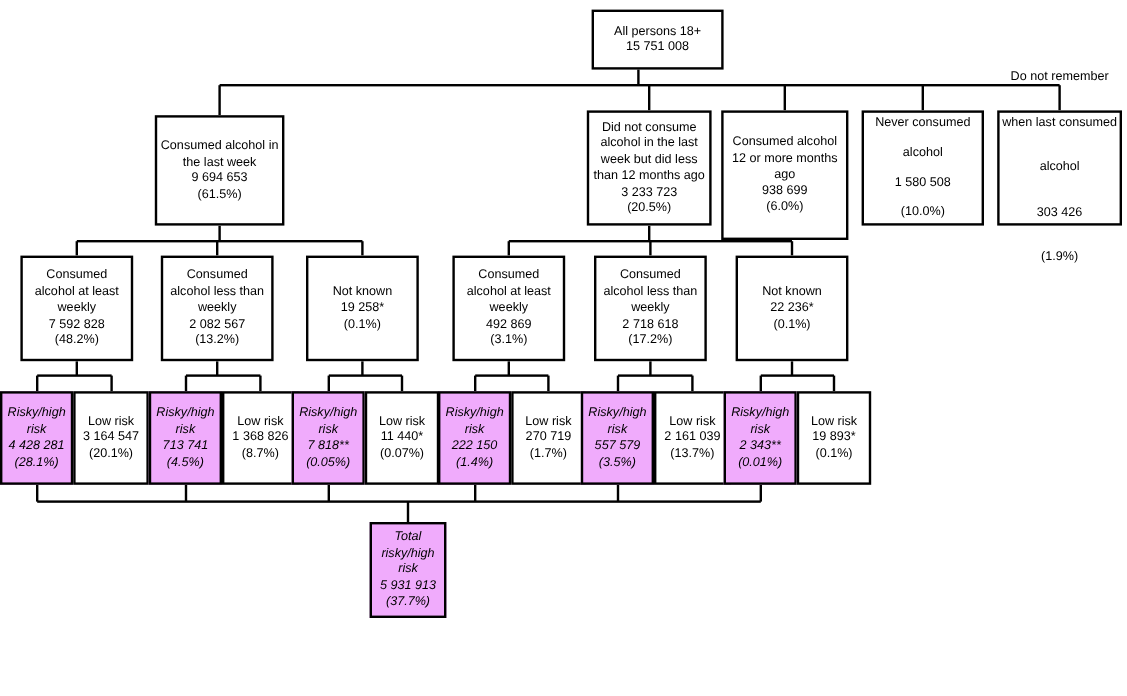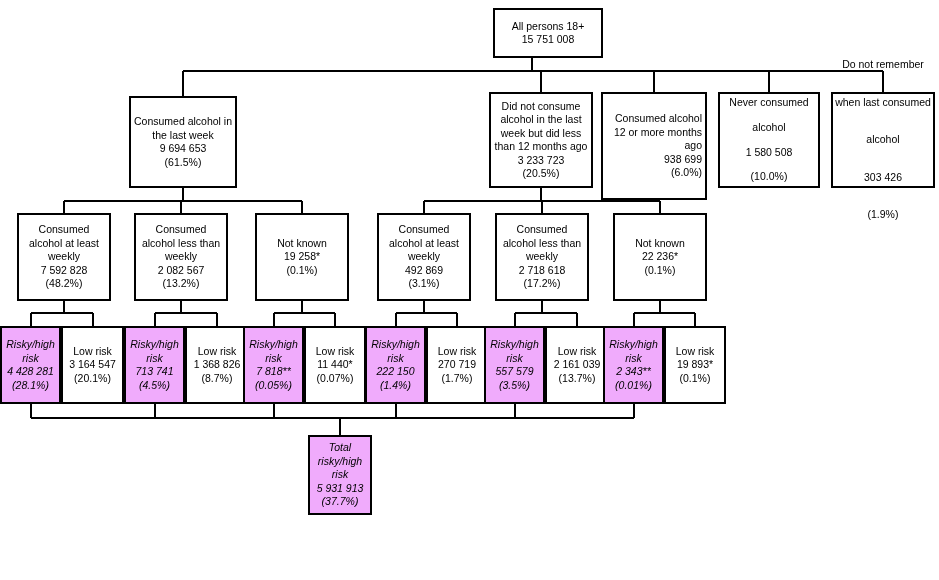--- a/index.html
+++ b/index.html
@@ -127,21 +127,21 @@
         <span class="ln">(61.5%)</span>
       </div>
       <div class="node" style="left: 489px; top: 92px; width: 104px; height: 96px;">
         <span class="ln">Did not consume</span>
         <span class="ln">alcohol in the last</span>
         <span class="ln">week but did less</span>
         <span class="ln">than 12 months ago</span>
         <span class="ln">3 233 723</span>
         <span class="ln">(20.5%)</span>
       </div>
-      <div class="node" style="left: 601px; top: 92px; width: 106px; height: 108px; align-items: flex-end;">
+      <div class="node" style="left: 601px; top: 92px; width: 106px; height: 108px;">
         <span class="ln">Consumed alcohol</span>
         <span class="ln">12 or more months</span>
         <span class="ln">ago</span>
         <span class="ln">938 699</span>
         <span class="ln">(6.0%)</span>
       </div>
       <div class="node" style="left: 718px; top: 92px; width: 102px; height: 96px; justify-content: space-between;">
         <span class="ln">Never consumed</span>
         <span class="ln">alcohol</span>
         <span class="ln">1 580 508</span>

